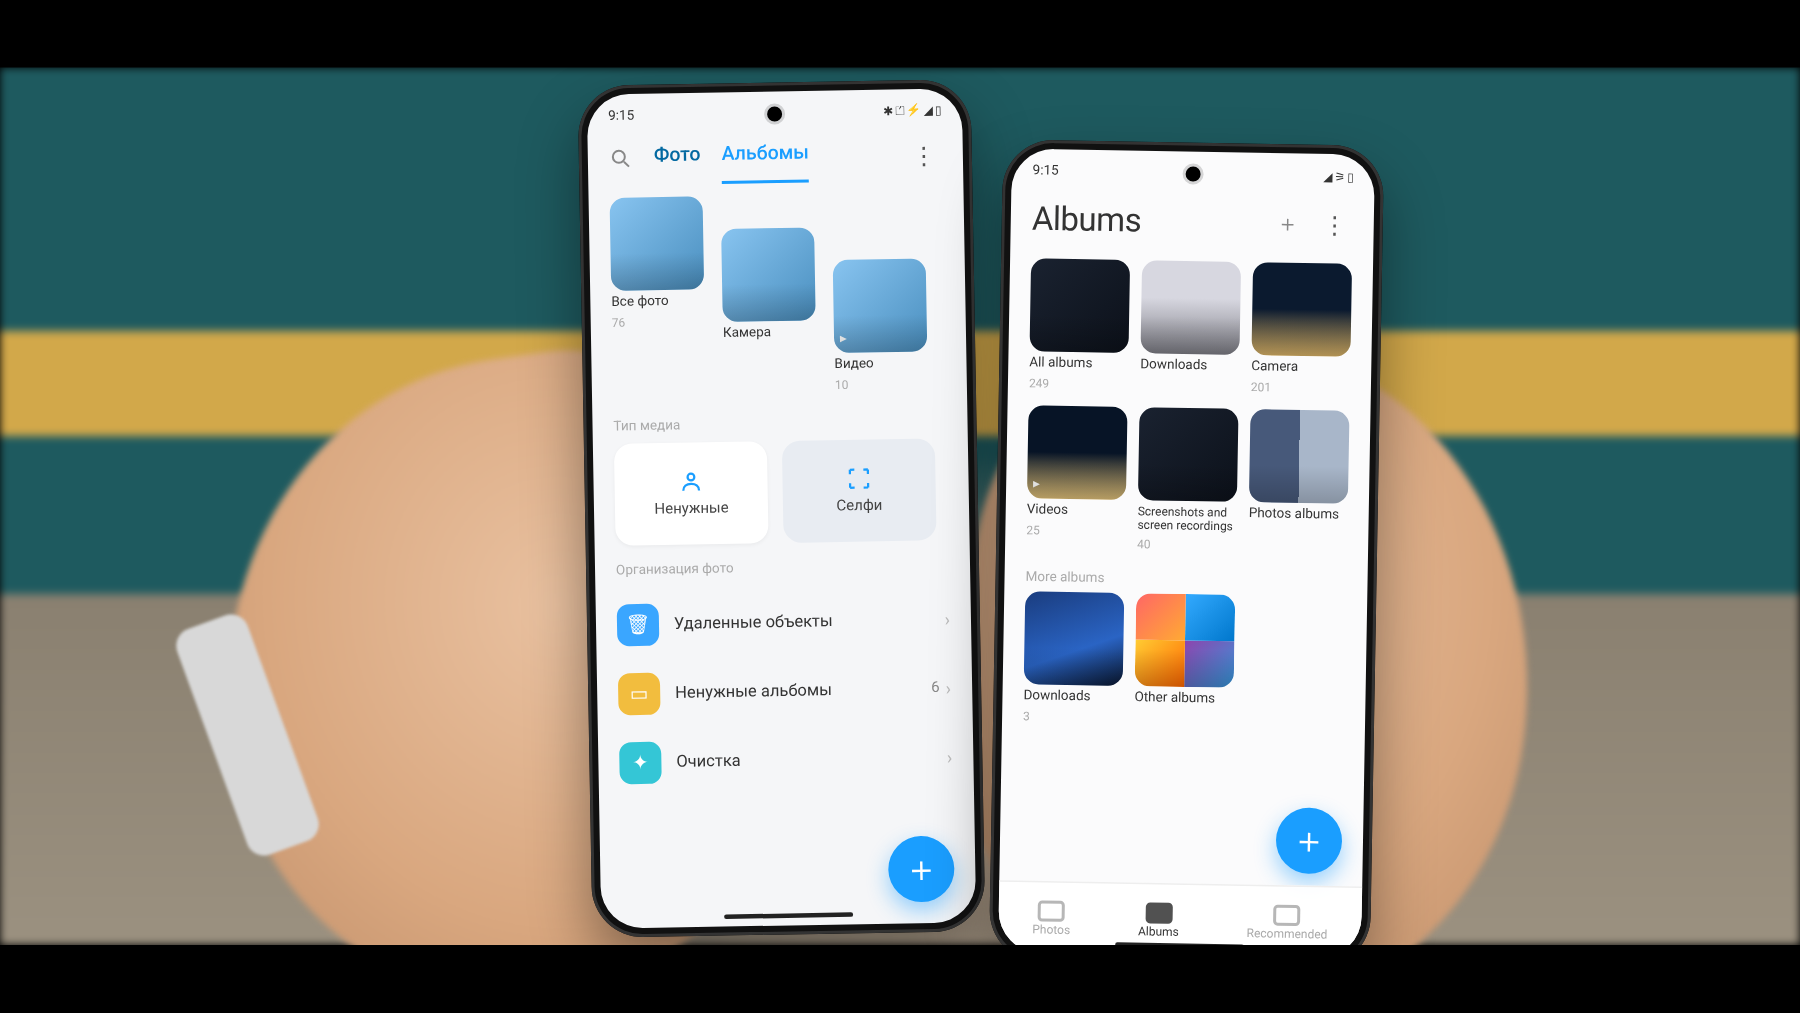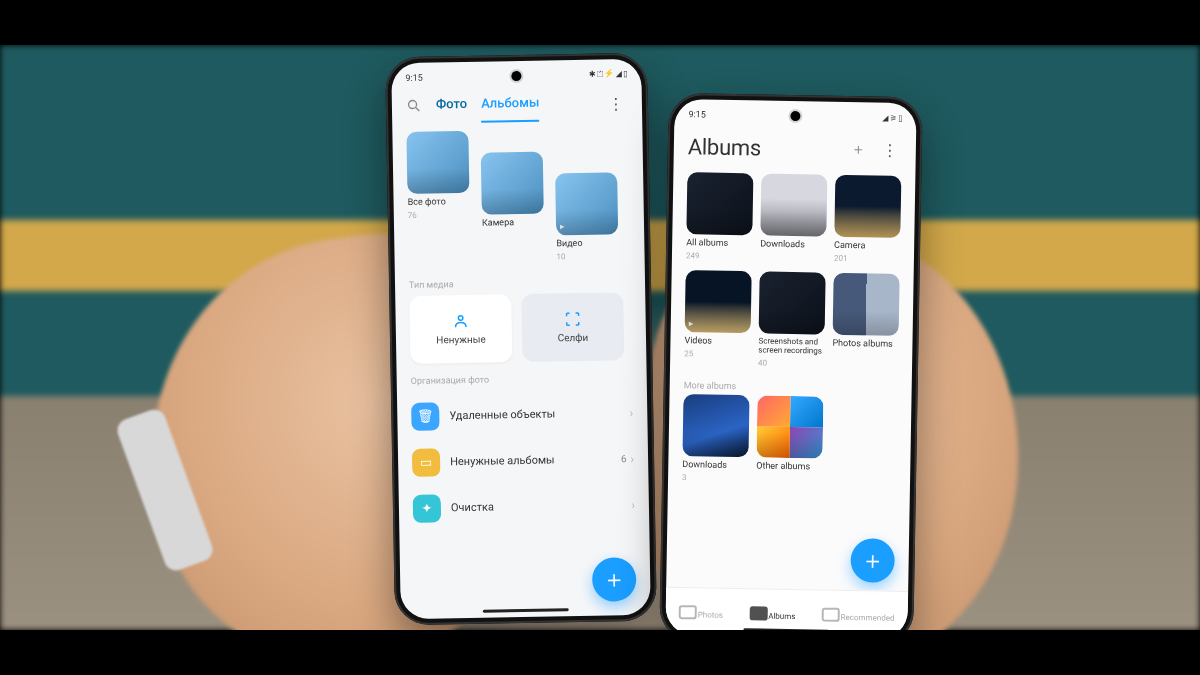--- a/index.html
+++ b/index.html
@@ -102,21 +102,21 @@
   .blue-thumb { background: linear-gradient(160deg,#1a3c7e,#2a64c4 60%, #0a1832); }
   .albums-collage { background:
      linear-gradient(135deg,#f66,#fa3) 0 0/50% 50% no-repeat,
      linear-gradient(135deg,#3af,#07c) 100% 0/50% 50% no-repeat,
      linear-gradient(135deg,#fc3,#f60) 0 100%/50% 50% no-repeat,
      linear-gradient(135deg,#8E44AD,#3498DB) 100% 100%/50% 50% no-repeat; }
 
   .more-sec { font-size: 9px; color: #aaa; padding: 8px 14px 2px; }
 
   .bottom-nav { position: absolute; bottom: 0; left: 0; right: 0; height: 48px; background: rgba(255,255,255,0.9); display: flex; align-items: center; justify-content: space-around; border-top: 1px solid #eee; }
-  .nav-item { display: flex; flex-direction: row; align-items: flex-end; gap: 1px; font-size: 8px; color: #aaa; }
+  .nav-item { display: flex; flex-direction: column; align-items: center; gap: 1px; font-size: 8px; color: #aaa; }
   .nav-item.active { color: #333; }
   .nav-icon { width: 18px; height: 14px; border-radius: 3px; background: currentColor; opacity: 0.85; }
   .nav-icon.photos { background: none; border: 2px solid currentColor; border-radius: 3px; }
   .phone-right .fab { bottom: 56px; right: 14px; }
   .phone-right .screen { background: #fbfbfc; }
 </style>
 </head>
 <body>
 
 <div class="letterbox-top"></div>

